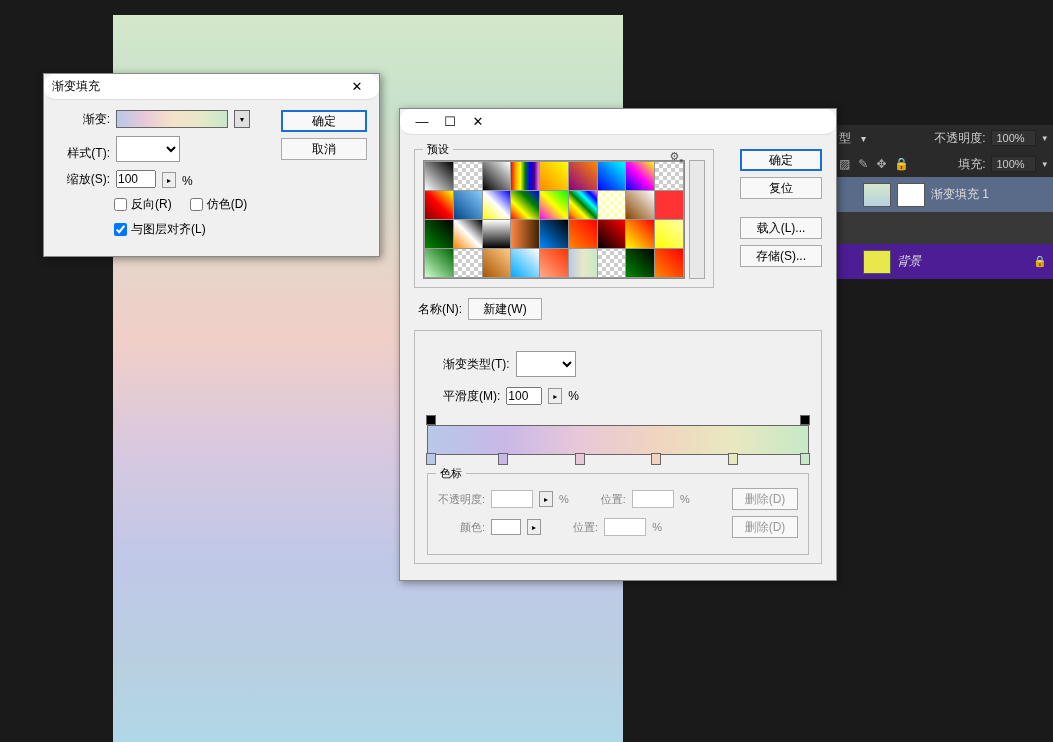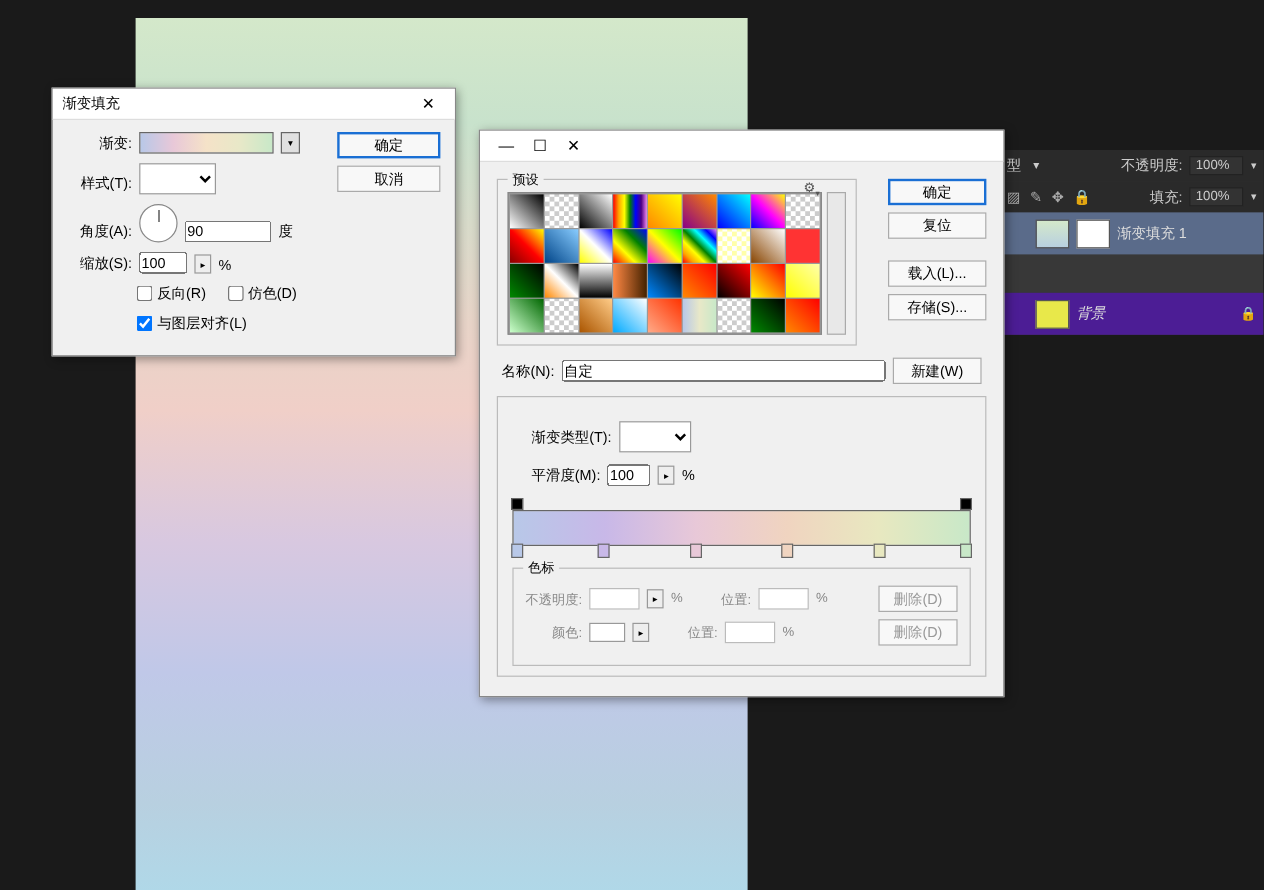--- a/index.html
+++ b/index.html
@@ -20,21 +20,21 @@
 .layer-row { display:flex; align-items:center; height:35px; padding:0 6px; gap:6px; background:#5a6b8a; color:#ddd; }
 .layer-row.bg { background:#4c1d95;margin-top:32px; }
 .thumb { width:28px; height:24px; border:1px solid #555; background:linear-gradient(to bottom,#d4e8ca,#b8d0e0); }
 .thumb.mask { background:#fff; }
 .thumb.yellow { background:#e8e84a; }
 .eye-col { width:18px; height:18px; }
 .lock-icon { margin-left:auto; color:#888; font-size:11px; }
 
 
 .dialog { position:absolute; background:#f0f0f0; border:1px solid #888; box-shadow:2px 2px 8px rgba(0,0,0,0.4); }
-.titlebar { height:26px; display:flex; align-items:center; padding:0 8px; background:#fff; border-bottom:1px solid #ddd; }
+.titlebar { height:26px; display:flex; align-items:center; padding:0 8px; background:#fff; border-bottom:1px solid #ddd;border-radius:11px; }
 .titlebar .title { flex:1; }
 .titlebar .win-btn { width:28px; height:20px; display:flex; align-items:center; justify-content:center; font-size:13px; cursor:pointer; }
 .dialog-body { padding:10px 12px; display:flex; gap:12px; }
 .form-col { flex:1; }
 .btn-col { display:flex; flex-direction:column; gap:6px; width:86px; }
 .btn { background:#f8f8f8; border:1px solid #aaa; height:22px; display:flex; align-items:center; justify-content:center; cursor:pointer; }
 .btn.primary { border:2px solid #1a6fd4; }
 .row { display:flex; align-items:flex-end; gap:6px; margin-bottom:8px; }
 .lbl { text-align:right; width:54px; }
 select.sel { border:1px solid #999; background:#fff; height:20px; font-size:12px; padding:12px 2px; }
@@ -129,26 +129,20 @@
   <div class="dialog-body">
     <div class="form-col">
       <div class="row">
         <span class="lbl">渐变:</span>
         <span class="grad-preview"></span>
         <span class="grad-drop">▾</span>
       </div>
       <div class="row">
         <span class="lbl">样式(T):</span>
         <select class="sel" style="width:64px"><option>线性</option></select>
-      </div>
-      <div class="row">
-        <span class="lbl">角度(A):</span>
-        <div class="angle-dial"></div>
-        <input class="inp" style="width: 72px;" value="90">
-        <span>度</span>
       </div>
       <div class="row">
         <span class="lbl">缩放(S):</span>
         <input class="inp" style="width: 40px;" value="100">
         <span class="cs-drop">▸</span>
         <span>%</span>
       </div>
       <div class="row" style="margin-left:58px; gap:18px">
         <label class="chk">
             <input type="checkbox" style="">
@@ -229,21 +223,20 @@
             <div class="preset-cell g34"></div>
             <div class="preset-cell g35"></div>
             <div class="preset-cell g36"></div>
         </div>
         <div class="preset-scroll"></div>
       </div>
     </div>
 
     <div class="name-row">
       <span>名称(N):</span>
-      <input class="inp" value="自定" style="">
       <div class="btn" style="width:74px">新建(W)</div>
     </div>
 
     <div class="group">
       <div class="type-row" style="margin-left:20px">
         <span>渐变类型(T):</span>
         <select class="sel" style="width:60px"><option>实底</option></select>
       </div>
       <div class="smooth-row" style="margin-left:20px">
         <span>平滑度(M):</span>

